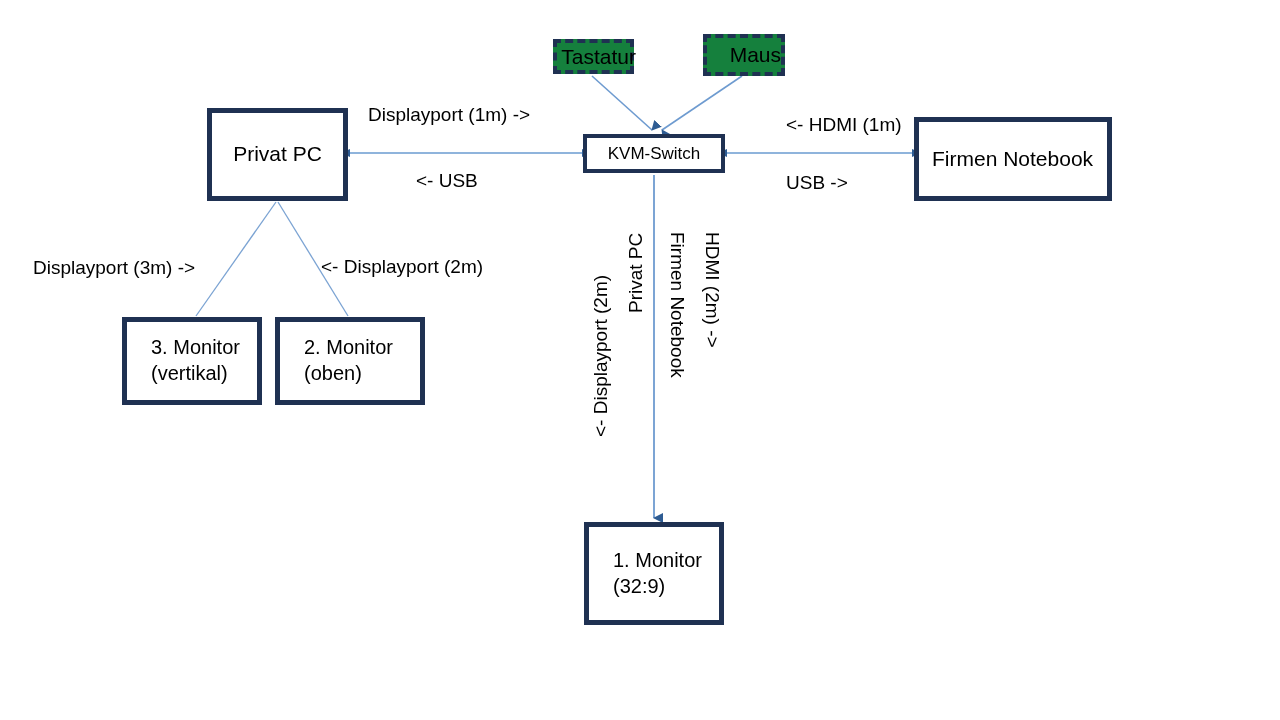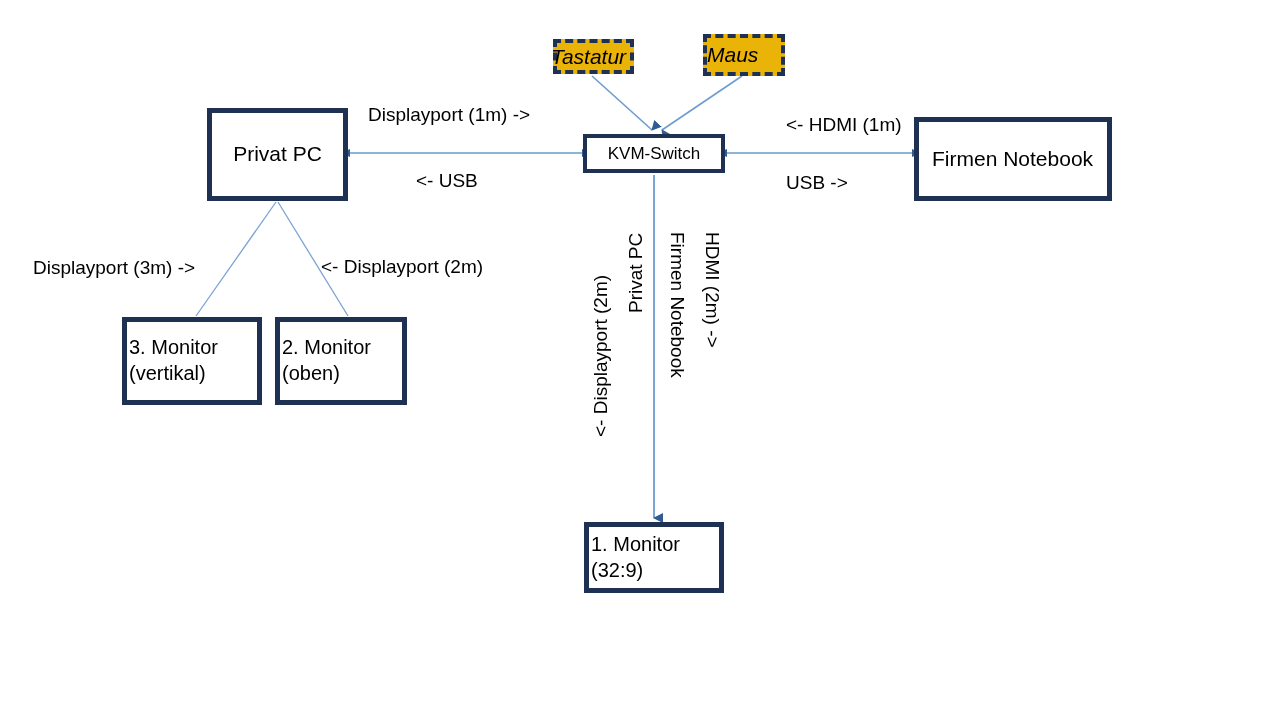--- a/index.html
+++ b/index.html
@@ -46,46 +46,45 @@
     font-size: 20px;
     line-height: 1.28;
     color: #000000;
     white-space: pre-line;
   }
   .node.center .node-label {
     text-align: center;
   }
   .node.leftal .node-label {
     text-align: left;
-    padding-left: 2px;
+    padding-left: 24px;
   }
 
   
   #node-privat-pc      { left: 207px; top: 108px; width: 141px; height: 93px; }
   #node-kvm-switch     { left: 583px; top: 134px; width: 142px; height: 39px; border-width: 4px; }
   #node-firmen-notebook{ left: 914px; top: 117px; width: 198px; height: 84px; }
   #node-monitor3       { left: 122px; top: 317px; width: 140px; height: 88px; }
-  #node-monitor2       { left: 275px; top: 317px; width: 132px; height: 88px; }
-  #node-monitor1       { left: 584px; top: 522px; width: 140px; height: 71px; }
+  #node-monitor2       { left: 275px; top: 317px; width: 150px; height: 88px; }
+  #node-monitor1       { left: 584px; top: 522px; width: 140px; height: 103px; }
 
   #node-kvm-switch .node-label { font-size: 17px; }
   #node-firmen-notebook .node-label { font-size: 21px; padding-left: 13px; text-align: left; }
   #node-privat-pc .node-label { font-size: 21px; }
 
   
   .periph {
     position: absolute;
     box-sizing: border-box;
-    background: #eab308;
+    background: #15803d;
     border: 4px dashed #1F3152;
     display: flex;
     align-items: center;
-    justify-content: flex-start;
+    justify-content: flex-end;
     z-index: 4;
-    font-style: italic;
   }
   .periph .node-label {
     font-size: 21px;
     color: #000000;
     white-space: nowrap;
   }
   #node-tastatur { left: 553px; top: 39px; width: 81px; height: 35px; }
   #node-maus     { left: 703px; top: 34px; width: 82px; height: 42px; }
   #node-tastatur .node-label { margin: 0 -6px; }
 

